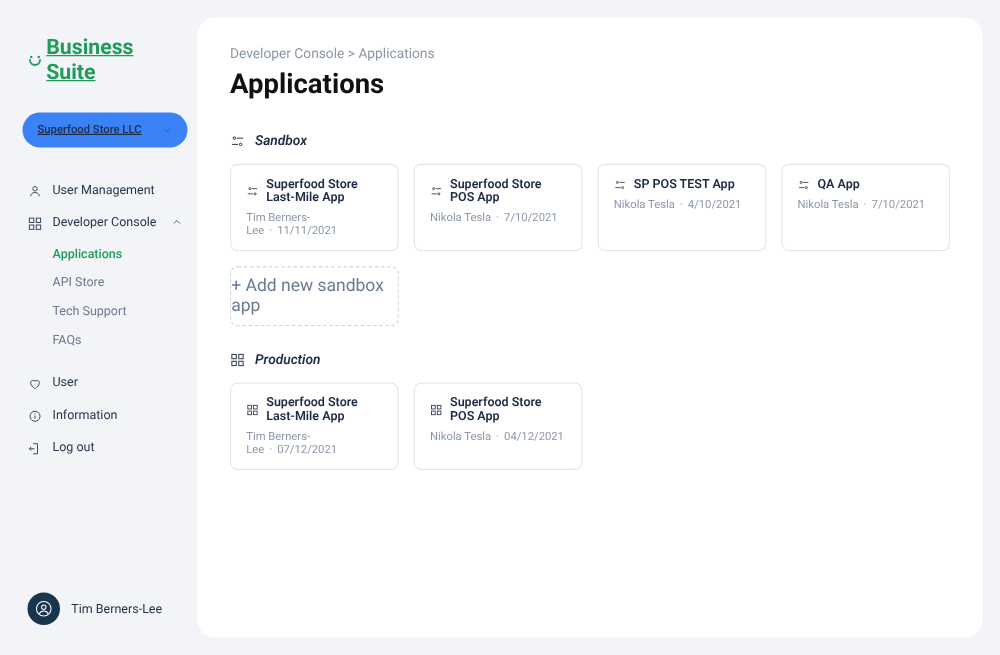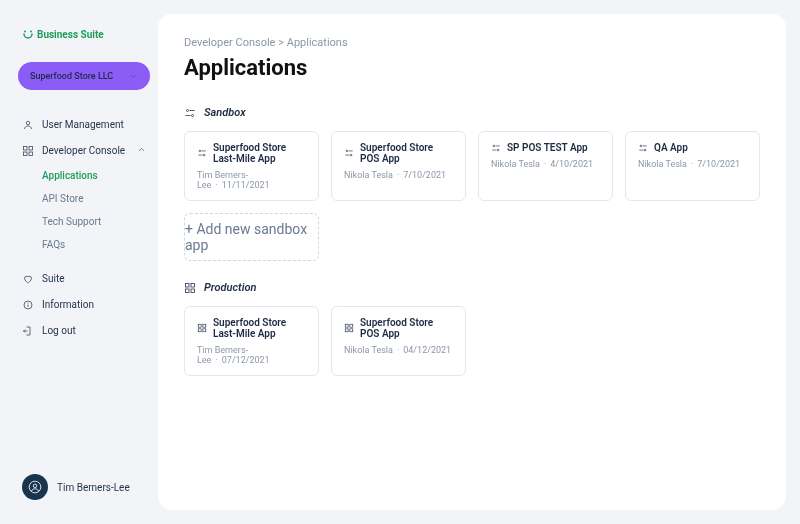--- a/index.html
+++ b/index.html
@@ -26,35 +26,37 @@
     gap: 3px;
     padding: 14px 8px 22px 8px;
   }
   .logo-mark {
     width: 12px;
     height: 12px;
     position: relative;
   }
   .logo-text {
     font-weight: 700;
-    font-size: 10px;
+    font-size: 17px;
     color: #1e9d5a;
+    text-decoration: underline;
   }
   .store-select {
-    background: #8b5cf6;
+    background: #3b82f6;
     border-radius: 999px;
     padding: 9px 12px;
     font-size: 9px;
     font-weight: 500;
     color: #1e2b45;
     display: flex;
     align-items: flex-end;
     justify-content: space-between;
     cursor: pointer;
     margin: 0 4px 22px 4px;
+    text-decoration: underline;
   }
   .nav { list-style: none; }
   .nav-item {
     display: flex;
     gap: 8px;
     padding: 7px 8px;
     font-size: 10px;
     color: #26344d;
     cursor: pointer;
     border-radius: 4px;
@@ -219,21 +221,21 @@
       <li class="sub-item">Tech Support</li>
       <li class="sub-item">FAQs</li>
     </ul>
     <li class="nav-section-gap"></li>
     <li class="nav-item">
       <span class="nav-icon">
         <svg viewBox="0 0 24 24" width="12" height="12">
             <path d="M12 20s-7-4.5-7-10a4 4 0 0 1 7-2 4 4 0 0 1 7 2c0 5.5-7 10-7 10z" fill="none" stroke="currentColor" stroke-width="1.6"></path>
           </svg>
       </span>
-      <span>Suite</span>
+      <span>User</span>
     </li>
     <li class="nav-item">
       <span class="nav-icon">
         <svg viewBox="0 0 24 24" width="12" height="12">
             <circle cx="12" cy="12" r="8" fill="none" stroke="currentColor" stroke-width="1.6"></circle>
             <line x1="12" y1="11" x2="12" y2="16" stroke="currentColor" stroke-width="1.6"></line>
             <circle cx="12" cy="8" r="1" fill="currentColor"></circle>
           </svg>
       </span>
       <span>Information</span>

